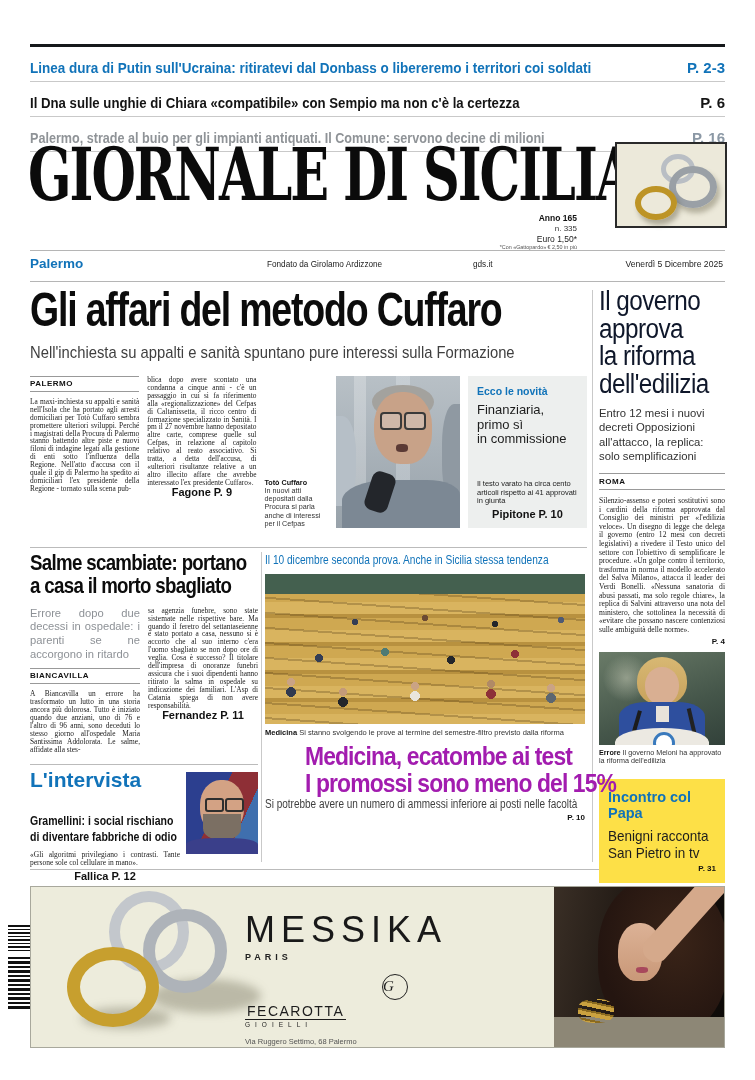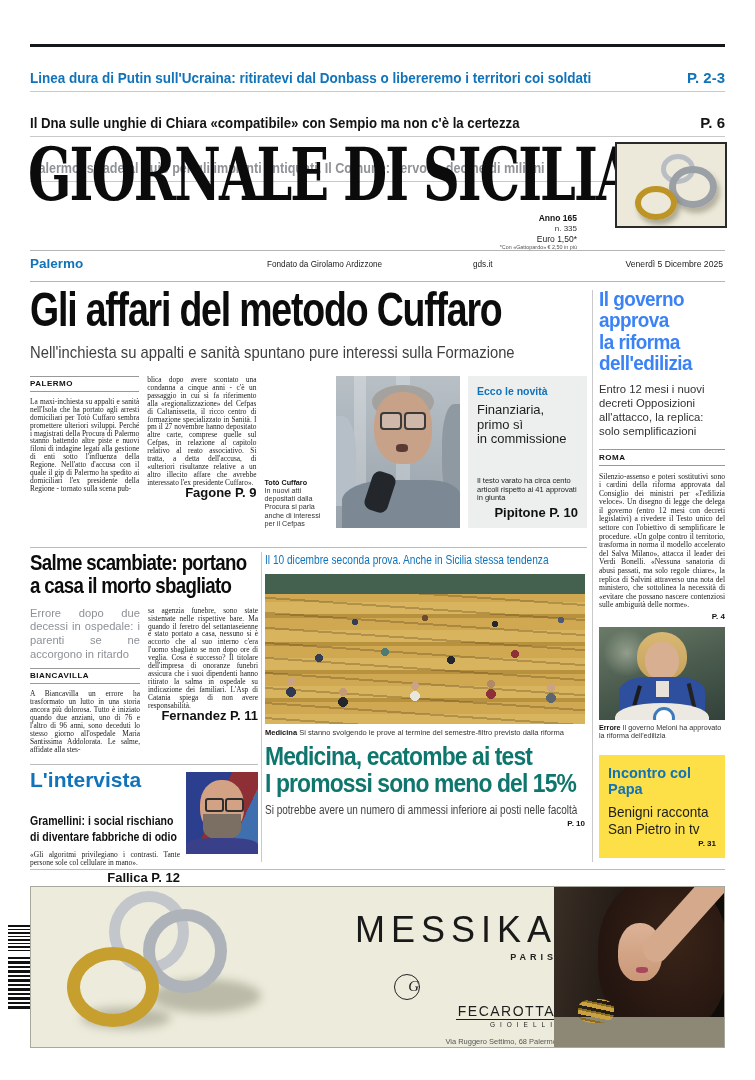--- a/index.html
+++ b/index.html
@@ -4,21 +4,21 @@
 <style>
   html,body{margin:0;padding:0;background:#e8e8e8;}
   .page{position:relative;width:755px;height:1080px;background:#ffffff;overflow:hidden;
         font-family:"Liberation Sans",sans-serif;color:#111;}
   .sq{display:inline-block;white-space:nowrap;transform-origin:left top;}
   .blk{display:block;}
 
   
   .topstrip{position:absolute;left:30px;top:44px;width:695px;border-top:3px solid #15181b;}
   .ts-row{display:flex;justify-content:space-between;align-items:center;
-          padding:22px 0 5px;border-bottom:1px solid #c9c9c9;font-weight:bold;font-size:15px;}
+          padding:12px 0 5px;border-bottom:1px solid #c9c9c9;font-weight:bold;font-size:15px;}
   .ts-row .pg{font-weight:bold;flex:0 0 auto;margin-left:8px;}
   .ts-blue,{color:#1173b9;}
   .c-blue{color:#1173b9;}
   .c-dark{color:#141414;}
   .c-gray{color:#8f9397;}
   .pg-gray{color:#8b98a5;}
 
   
   .mast-title{position:absolute;left:28px;top:138px;font-family:"DejaVu Serif",serif;
       font-weight:bold;font-size:52px;letter-spacing:-2px;white-space:nowrap;color:#0b0b0b;
@@ -54,22 +54,22 @@
 
   
   .lead{position:absolute;left:30px;top:286px;width:557px;}
   .lead-h1{font-size:48px;font-weight:800;letter-spacing:-1.5px;line-height:1;color:#0c0c0c;}
   .lead-deck{margin-top:9px;font-size:17px;color:#3f3f3f;}
   .lead-body{margin-top:13px;display:flex;gap:8px;height:152px;}
   .txtcol{width:110px;font-family:"Liberation Serif",serif;font-size:7.4px;line-height:7.9px;
       text-align:justify;color:#1b1b1b;}
   .kick{font-family:"Liberation Sans",sans-serif;font-weight:bold;font-size:8px;letter-spacing:.5px;
       border-top:1px solid #999;border-bottom:1px solid #999;padding:3px 0;margin-bottom:6px;color:#111;}
-  .byline{display:block;text-align:right;font-family:"Liberation Sans",sans-serif;
-      font-weight:bold;font-size:13px;margin-top:2px;color:#111;}
+  .byline{display:block;text-align:center;font-family:"Liberation Sans",sans-serif;
+      font-weight:bold;font-size:11px;margin-top:2px;color:#111;}
   .cap{width:64px;display:flex;flex-direction:column;justify-content:flex-end;
       font-size:7.2px;line-height:8.2px;color:#333;}
   .cap b{color:#111;}
 
   
   .ph-cuf{position:relative;width:124px;height:152px;overflow:hidden;flex:0 0 auto;
       background:linear-gradient(90deg,transparent 0 18px,rgba(255,255,255,.25) 18px 30px,transparent 30px 60px,rgba(235,240,244,.3) 60px 74px,transparent 74px),
                  linear-gradient(180deg,#b8c0c6 0%,#aab3ba 45%,#98a2aa 100%);}
   .ph-cuf div{position:absolute;}
   .c-p2{left:-14px;top:40px;width:34px;height:90px;background:#b6bfc7;border-radius:40%;}
@@ -83,21 +83,21 @@
   .c-mic{left:32px;top:96px;width:24px;height:40px;background:#23262b;border-radius:8px;transform:rotate(18deg);}
 
   
   .finbox{width:119px;box-sizing:border-box;background:#edefee;padding:9px 9px 8px;display:flex;flex-direction:column;flex:0 0 auto;}
   .fb-kick{color:#1173b9;font-weight:bold;font-size:10.5px;}
   .fb-head{margin-top:6px;font-size:13px;line-height:1.13;color:#1d1d1d;}
   .fb-body{margin-top:auto;font-size:7.5px;line-height:8.6px;color:#222;}
 
   
   .edl{position:absolute;left:599px;top:288px;width:126px;}
-  .edl-h{font-size:21px;font-weight:700;letter-spacing:-.6px;line-height:1.02;color:#3b82f6;}
+  .edl-h{font-size:27px;font-weight:400;letter-spacing:-.6px;line-height:1.02;color:#0f172a;}
   .edl-h .sq{transform:scaleX(0.9);}
   .edl-deck{margin-top:8px;font-size:11.3px;line-height:1.26;color:#333;}
   .edl-body{margin-top:7px;font-family:"Liberation Serif",serif;font-size:7.6px;line-height:8.6px;
       text-align:justify;color:#1b1b1b;}
   .pref{display:block;text-align:right;font-weight:bold;font-size:8px;margin-top:2px;}
   .ph-mel{position:relative;width:126px;height:93px;margin-top:6px;overflow:hidden;
       background:radial-gradient(circle 34px at 22% 28%,rgba(232,232,210,.4),rgba(0,0,0,0) 70%),
                  linear-gradient(160deg,#6a7b68 0%,#45564a 60%,#32413a 100%);}
   .ph-mel div{position:absolute;}
   .m-hair{left:38px;top:5px;width:50px;height:48px;background:linear-gradient(#d8b873,#c7a25c);border-radius:50% 50% 45% 45%;}
@@ -144,23 +144,23 @@
       radial-gradient(circle 4px at 186px 86px,#23262b 97%,transparent),
       radial-gradient(circle 4px at 250px 80px,#8e3038 97%,transparent),
       radial-gradient(circle 3px at 90px 48px,#333d55 97%,transparent),
       radial-gradient(circle 3px at 160px 44px,#6b4a33 97%,transparent),
       radial-gradient(circle 3px at 230px 50px,#23262b 97%,transparent),
       radial-gradient(circle 3px at 296px 46px,#4e5a74 97%,transparent),
       repeating-linear-gradient(184deg,rgba(60,40,10,.25) 0 2px,rgba(0,0,0,0) 2px 15px),
       repeating-linear-gradient(180deg,#d9b45f 0 12px,#b8913f 12px 16px,#cfa851 16px 28px);}
   .med-cap{margin-top:4px;font-size:7.5px;color:#333;}
   .med-cap b{color:#111;}
-  .med-h{margin-top:6px;font-size:26px;font-weight:800;letter-spacing:-1px;line-height:1.04;color:#0f766e;}
+  .med-h{margin-top:6px;font-size:26px;font-weight:800;letter-spacing:-1px;line-height:1.04;color:#a21caf;margin-left:40px;}
   .med-h .sq{transform:scaleX(0.88);}
-  .med-deck{margin-top:6px;font-size:12.5px;color:#3f3f3f;}
+  .med-deck{margin-top:0;font-size:12.5px;color:#3f3f3f;}
   .med-deck .sq{transform:scaleX(0.8);}
 
   
   .int{position:absolute;left:30px;top:768px;width:228px;}
   .int-kick{color:#1173b9;font-weight:bold;font-size:21px;}
   .int-h{margin-top:21px;font-size:13.5px;font-weight:bold;line-height:1.18;color:#111;}
   .int-h .sq{transform:scaleX(0.78);}
   .int-body{margin-top:6px;width:150px;font-family:"Liberation Serif",serif;font-size:7.5px;
       line-height:8.6px;text-align:justify;color:#1b1b1b;}
   .int-by{width:150px;}
@@ -176,21 +176,21 @@
   
   .ad{position:absolute;left:30px;top:886px;width:695px;height:162px;background:#edecdc;
       border:1px solid #a8a89c;box-sizing:border-box;overflow:hidden;}
   .ring{position:absolute;border-radius:50%;}
   .r-sh{position:absolute;background:rgba(95,92,70,.35);filter:blur(5px);border-radius:50%;}
   .rs1{left:78px;top:4px;width:58px;height:60px;border:11px solid #c3c7cc;}
   .rs2{left:112px;top:22px;width:60px;height:60px;border:12px solid #aeb3b9;}
   .rg{left:36px;top:60px;width:66px;height:54px;border:13px solid #c79f2e;}
   .sh1{left:120px;top:92px;width:110px;height:34px;}
   .sh2{left:50px;top:120px;width:90px;height:22px;}
-  .ad-c{position:absolute;left:226px;top:0;width:300px;height:100%;text-align:right;}
+  .ad-c{position:absolute;left:214px;top:0;width:300px;height:100%;text-align:left;}
   .ad-brand{margin-top:22px;font-size:36px;letter-spacing:6px;color:#191919;font-weight:500;}
   .ad-sub{font-size:9px;letter-spacing:4px;font-weight:bold;color:#222;margin-top:1px;}
   .ad-mono{margin:12px auto 0;width:24px;height:24px;border:1.5px solid #222;border-radius:50%;
       font-family:"Liberation Serif",serif;font-style:italic;font-size:15px;line-height:23px;color:#222;}
   .ad-ret{margin-top:3px;font-size:14px;letter-spacing:1.5px;color:#1d1d1d;border-bottom:1px solid #1d1d1d;
       display:inline-block;padding:0 2px;}
   .ad-ret2{display:block;font-size:6.5px;letter-spacing:5px;color:#1d1d1d;margin-top:1px;}
   .ad-addr{margin-top:9px;font-size:7.5px;color:#555;}
   .ad-model{position:absolute;right:0;top:0;width:170px;height:100%;overflow:hidden;
       background:linear-gradient(100deg,#3a2f26 0%,#17110d 55%,#0d0a08 100%);}

